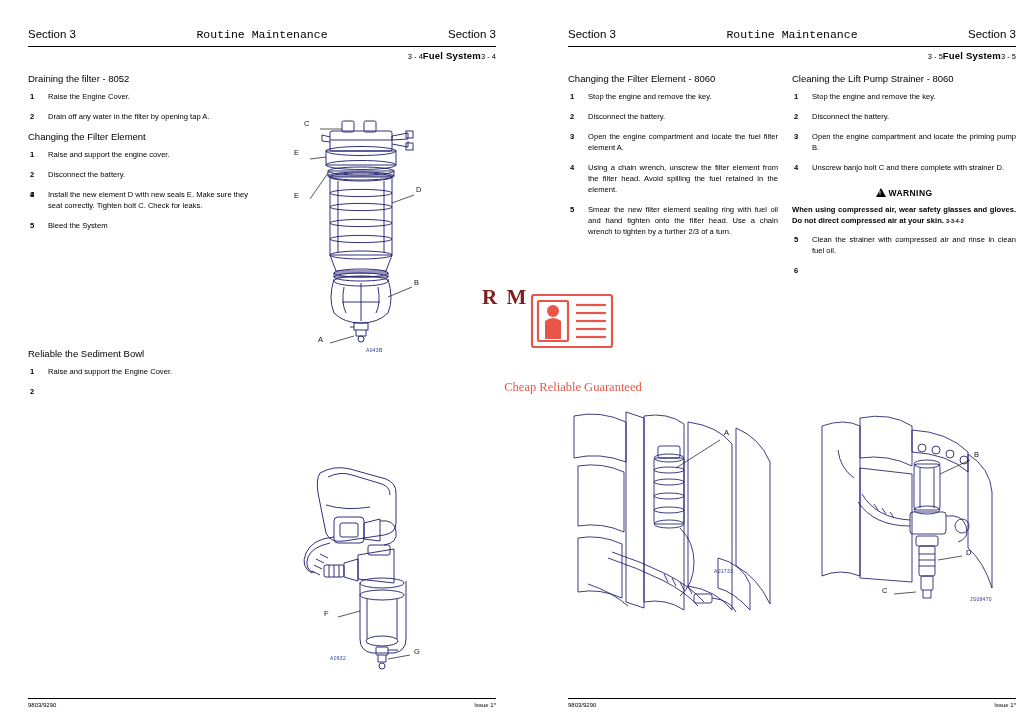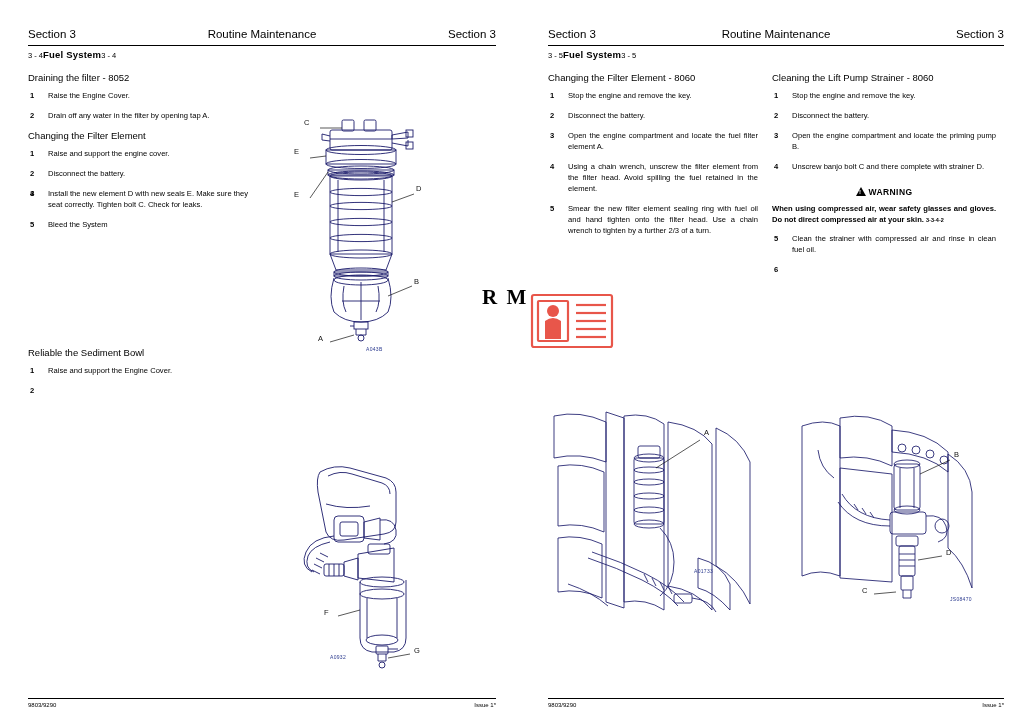--- a/index.html
+++ b/index.html
@@ -12,47 +12,48 @@
     height: 726px;
     font-family: "Liberation Sans", sans-serif;
     color: #000;
     position: relative;
     overflow: hidden;
   }
   .spread {
     display: flex;
     width: 1025px;
     height: 726px;
+    gap: 20px;
   }
   .page {
     position: relative;
     width: 512px;
     height: 726px;
     box-sizing: border-box;
     padding: 0;
   }
   .page.left { padding-left: 28px; padding-right: 16px; }
   .page.right { padding-left: 36px; padding-right: 20px; }
 
   
   .hdr-row1 {
     display: flex;
     justify-content: space-between;
     align-items: baseline;
     font-size: 11.5px;
     padding-top: 28px;
   }
-  .hdr-row1 .center { font-size: 11.5px; }
+  .hdr-row1 .center { font-size: 11.5px; font-family: Liberation Mono, monospace; }
   .hdr-rule {
     border-bottom: 1px solid #000;
     margin-top: 5px;
   }
   .hdr-row2 {
     display: flex;
-    justify-content: flex-start;
+    justify-content: flex-end;
     align-items: baseline;
     font-size: 7.5px;
     padding-top: 3px;
   }
   .hdr-row2 .center {
     font-size: 9.5px;
     font-weight: bold;
     letter-spacing: .2px;
   }
 
@@ -191,21 +192,21 @@
     width: 100%;
     text-align: center;
     color: #e8564a;
     font-size: 12.5px;
     font-family: "Liberation Serif", serif;
   }
   .wm-rm {
     position: absolute;
     top: 6px;
     left: 16px;
-    color: #000000;
+    color: #7f1d1d;
     font-size: 21px;
     font-weight: bold;
     font-family: "Liberation Serif", serif;
     letter-spacing: 2px;
   }
 </style>
 </head>
 <body>
 
 <div class="spread">
@@ -548,14 +549,15 @@
         <line x1="110" y1="32" x2="140" y2="32"></line>
         <line x1="110" y1="40" x2="140" y2="40"></line>
         <line x1="110" y1="48" x2="140" y2="48"></line>
         <line x1="110" y1="56" x2="140" y2="56"></line>
       </g>
       <g fill="#e8564a">
         <circle cx="87" cy="30" r="6"></circle>
         <path d="M79 40 q8 -6 16 0 l0 18 l-16 0 z"></path>
       </g>
     </svg>
+    <span class="wm-text">Cheap Reliable Guaranteed</span>
   </div>
 </div>
 
 </body></html>

